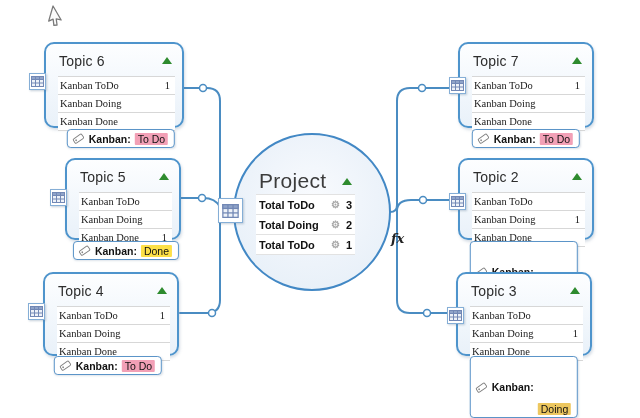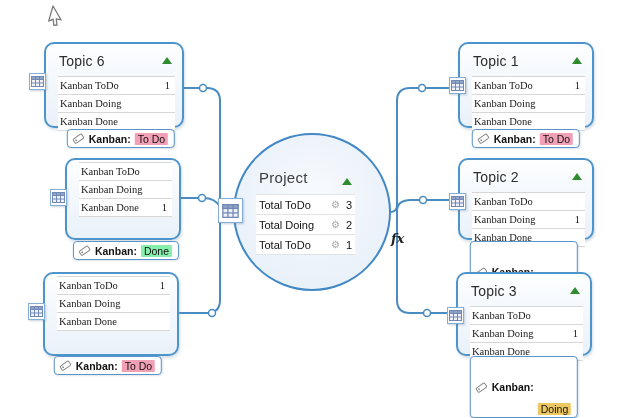--- a/index.html
+++ b/index.html
@@ -38,43 +38,43 @@
     position:absolute;display:inline-flex;align-items:center;gap:4px;
     background:#ffffff;border:1px solid #5b94c8;border-radius:4px;
     padding:2px 6px 2px 4px;font-size:10.5px;color:#111;
     transform:translateX(-50%);white-space:nowrap;
     box-shadow:1px 1px 2px rgba(90,120,150,0.2);
   }
   .tag .tlabel{font-weight:bold;}
   .hl{padding:0 3px;border-radius:1px;}
   .hl-todo{background:#f2a0b6;}
   .hl-doing{background:#edc75f;margin-top:44px;}
-  .hl-done{background:#86efac;}
+  .hl-done{background:#fde047;}
 
   
   .sheet{
     position:absolute;background:#ffffff;border:1px solid #85aed6;
     box-shadow:1px 1px 2px rgba(90,120,150,0.35);
     display:flex;align-items:center;justify-content:center;box-sizing:border-box;
   }
   .sheet.small{width:17px;height:17px;}
   .sheet.big{width:25px;height:25px;}
 
   
   #center-circle{
     position:absolute;left:233px;top:133px;width:158px;height:158px;border-radius:50%;
     border:2px solid #4288c5;box-sizing:border-box;
     background:radial-gradient(circle at 50% 42%,#f9fbfe 0%,#edf3fa 55%,#e4eef7 100%);
   }
-  #center-title{position:absolute;left:259px;top:169px;font-size:15px;color:#3c3c3c;letter-spacing:.3px;}
+  #center-title{position:absolute;left:259px;top:169px;font-size:21px;color:#3c3c3c;letter-spacing:.3px;}
   #center-tri{position:absolute;left:342px;top:178px;}
   #center-table{position:absolute;left:256px;top:194px;width:99px;}
   .crow{
     display:flex;align-items:center;height:19px;background:#ffffff;
-    border-bottom:1px solid #e2e2e2;font-size:11px;font-weight:normal;color:#111;
+    border-bottom:1px solid #e2e2e2;font-size:11px;font-weight:bold;color:#111;
     padding:0 3px;
   }
   .crow:first-child{border-top:1px solid #e2e2e2;}
   .gear{margin-left:auto;font-size:10px;color:#a8a8a8;line-height:1;}
   .cval{width:12px;text-align:right;}
 
   #fx-label{
     position:absolute;left:391px;top:231px;
     font-family:"DejaVu Serif", serif;font-style:italic;font-weight:bold;
     font-size:13px;color:#222;
@@ -152,21 +152,21 @@
     <div class="crow">
       <span>Total ToDo</span>
       <span class="gear">⚙</span>
       <span class="cval">1</span>
     </div>
   </div>
   <div id="fx-label">fx</div>
 
   <div id="t1-box" class="tbox">
     <div class="thead">
-      <span class="ttitle">Topic 1</span>
+      <span class="ttitle">Topic 7</span>
       <span class="tri"></span>
     </div>
     <div class="ktable">
       <div class="krow">
           <span>Kanban ToDo</span>
           <span class="kval">1</span>
         </div>
       <div class="krow">
           <span>Kanban Doing</span>
           <span class="kval"></span>
@@ -271,20 +271,24 @@
     <svg width="13" height="11" viewBox="0 0 13 11">
         <rect x="0.5" y="0.5" width="12" height="10" fill="#eef2f8" stroke="#7288b5"></rect>
         <rect x="0.5" y="0.5" width="12" height="3" fill="#8fa3c8" stroke="#7288b5"></rect>
         <line x1="0.5" y1="7" x2="12.5" y2="7" stroke="#7288b5"></line>
         <line x1="4.5" y1="0.5" x2="4.5" y2="10.5" stroke="#7288b5"></line>
         <line x1="8.5" y1="0.5" x2="8.5" y2="10.5" stroke="#7288b5"></line>
       </svg>
   </div>
 
   <div id="t4-box" class="tbox">
+    <div class="thead">
+      <span class="ttitle">Topic 4</span>
+      <span class="tri"></span>
+    </div>
     <div class="ktable">
       <div class="krow">
           <span>Kanban ToDo</span>
           <span class="kval">1</span>
         </div>
       <div class="krow">
           <span>Kanban Doing</span>
           <span class="kval"></span>
         </div>
       <div class="krow">
@@ -307,20 +311,24 @@
     <svg width="13" height="11" viewBox="0 0 13 11">
         <rect x="0.5" y="0.5" width="12" height="10" fill="#eef2f8" stroke="#7288b5"></rect>
         <rect x="0.5" y="0.5" width="12" height="3" fill="#8fa3c8" stroke="#7288b5"></rect>
         <line x1="0.5" y1="7" x2="12.5" y2="7" stroke="#7288b5"></line>
         <line x1="4.5" y1="0.5" x2="4.5" y2="10.5" stroke="#7288b5"></line>
         <line x1="8.5" y1="0.5" x2="8.5" y2="10.5" stroke="#7288b5"></line>
       </svg>
   </div>
 
   <div id="t5-box" class="tbox">
+    <div class="thead">
+      <span class="ttitle">Topic 5</span>
+      <span class="tri"></span>
+    </div>
     <div class="ktable">
       <div class="krow">
           <span>Kanban ToDo</span>
           <span class="kval"></span>
         </div>
       <div class="krow">
           <span>Kanban Doing</span>
           <span class="kval"></span>
         </div>
       <div class="krow">

